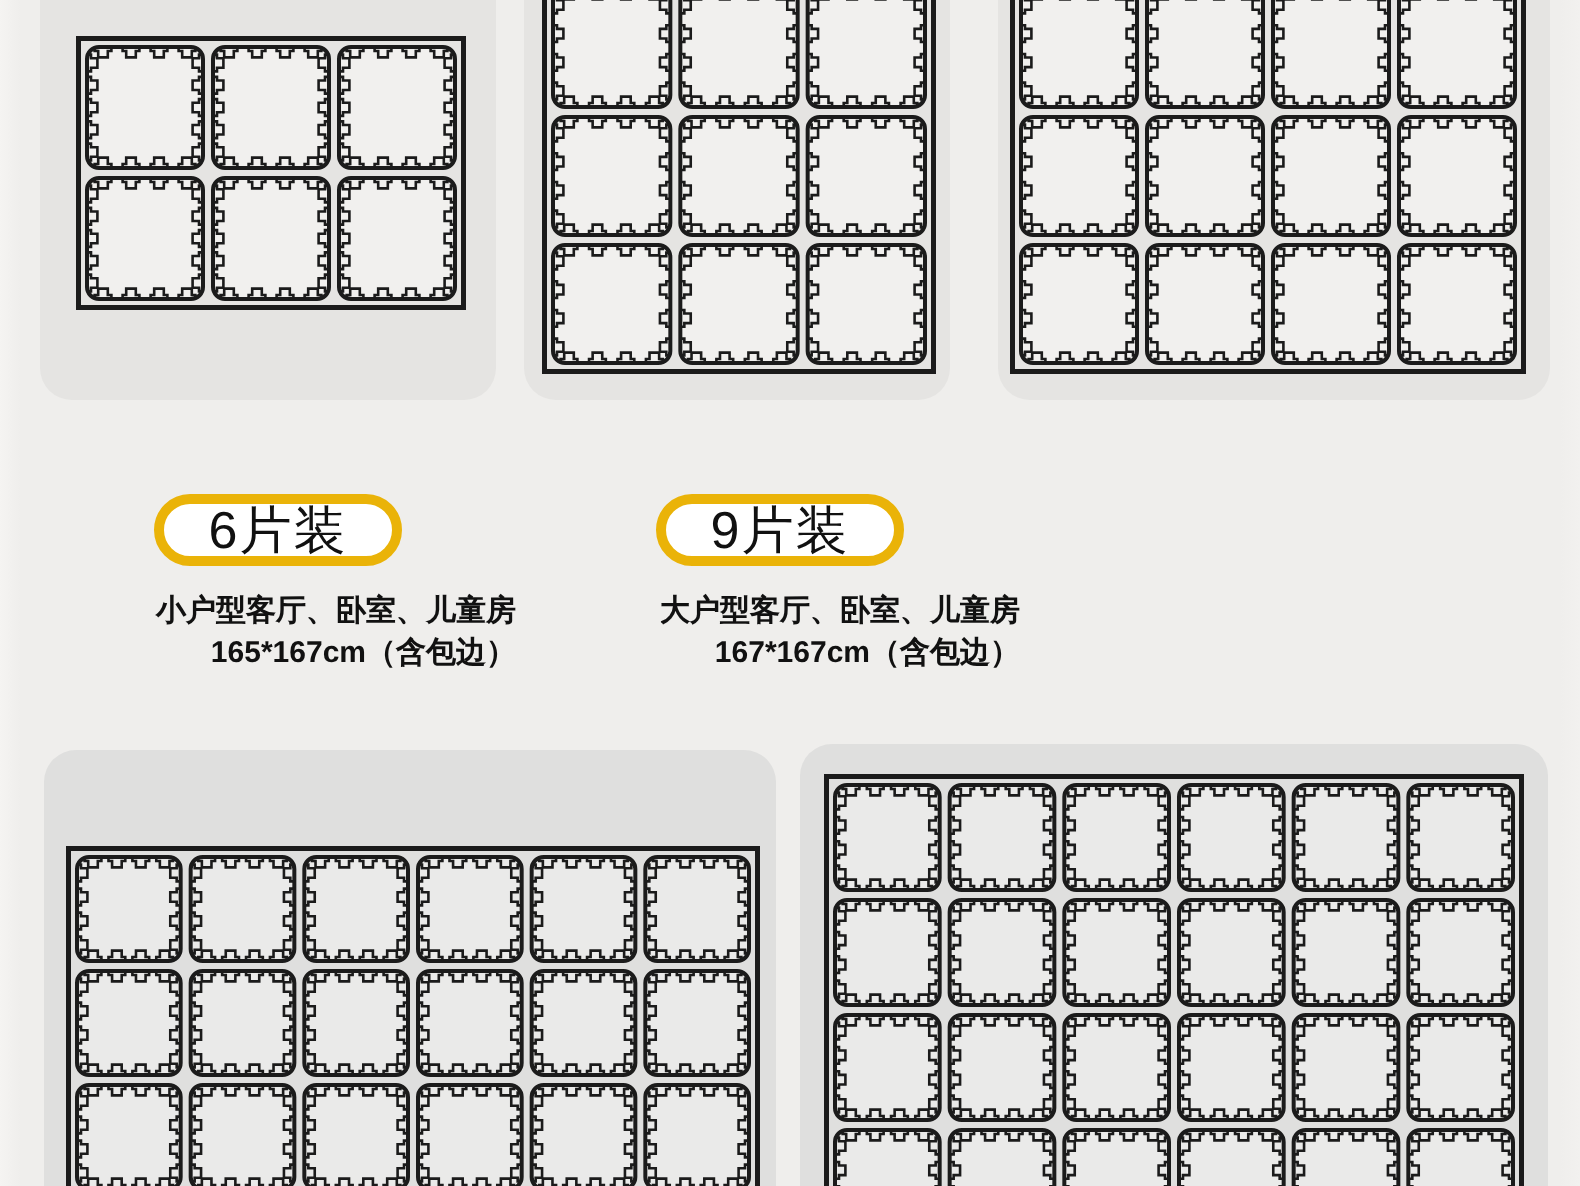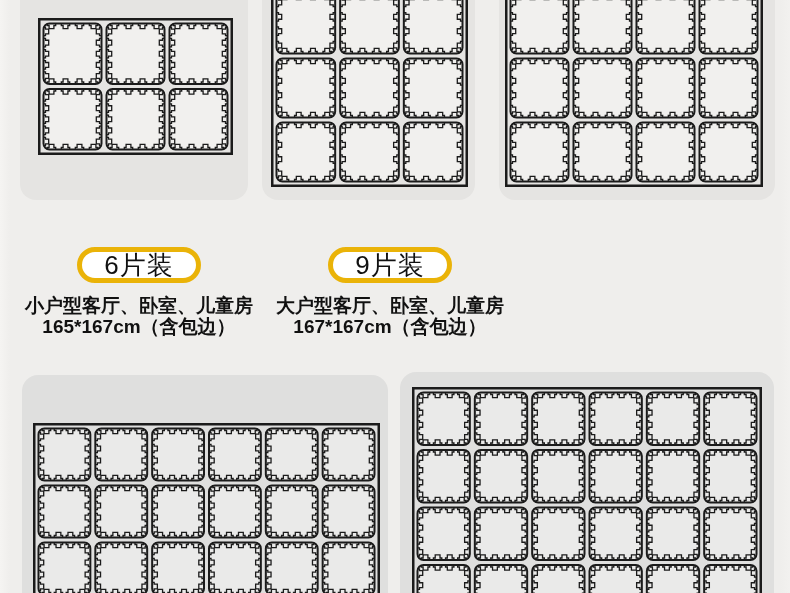--- a/index.html
+++ b/index.html
@@ -31,21 +31,21 @@
   .badge{
     display:flex;align-items:center;justify-content:center;
     margin:12px auto;width:max-content;min-width:90px;
     height:36px;box-sizing:border-box;
     padding:0 22px;border:5px solid #eab308;border-radius:20px;
     background:#ffffff;color:#111111;
     font-size:26px;font-weight:400;letter-spacing:1px;line-height:1;
   }
   .desc{
     margin-top:5px;color:#111111;
-    font-size:19px;font-weight:700;line-height:21px;
+    font-size:15px;font-weight:700;line-height:21px;text-align:right;
   }
   .desc .line{display:block;}
 </style>
 </head>
 <body>
 
 <div class="card card-top" id="card-a">
   <svg class="mat" id="mat-a" width="195" height="137" viewBox="0 0 195 137">
       <rect x="1.25" y="1.25" width="192.5" height="134.5" fill="none" stroke="#1b1b1b" stroke-width="2.5"></rect>
       <rect x="5.5" y="5.5" width="58" height="60.5" rx="6" fill="#f1f0ee" stroke="#1b1b1b" stroke-width="2"></rect>

